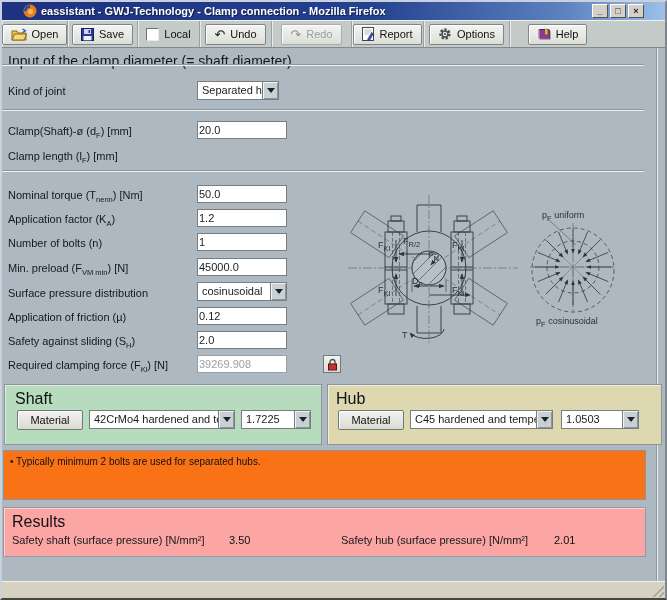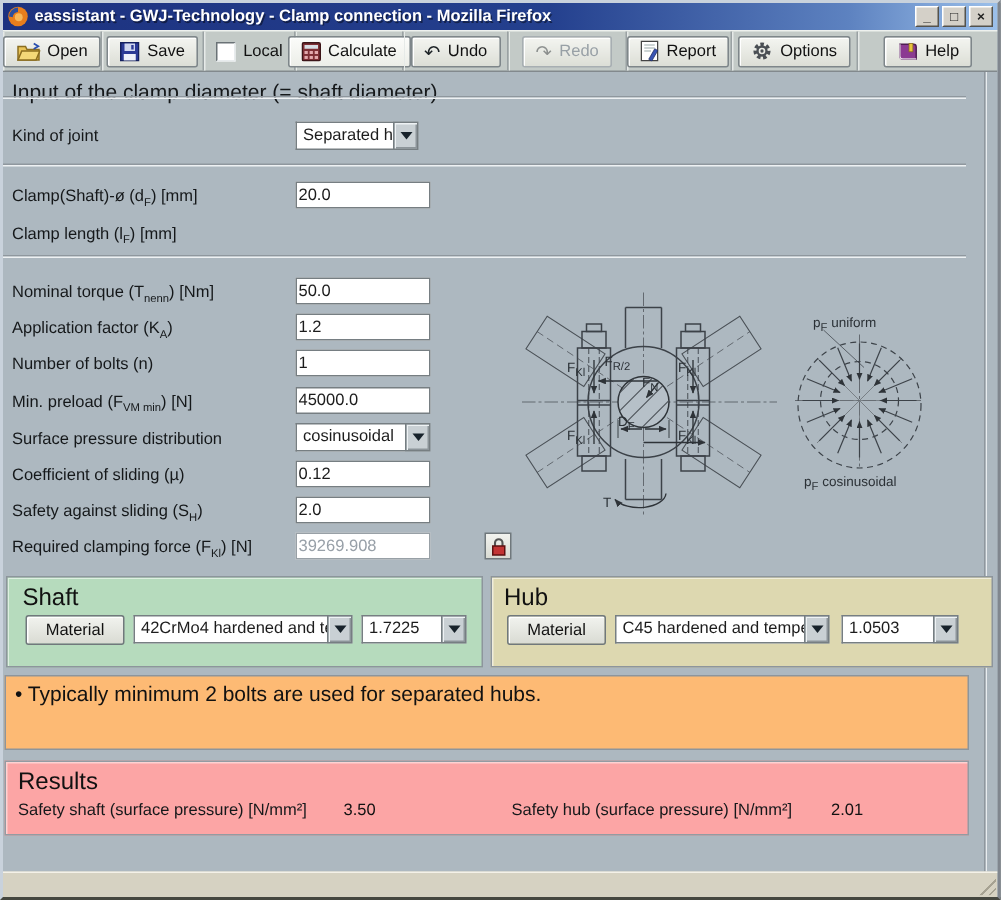--- a/index.html
+++ b/index.html
@@ -6,21 +6,21 @@
   *{box-sizing:border-box;}
   .window{
     position:relative;width:667px;height:600px;margin:0;
     border:2px solid;border-color:#c9d2dc #80868e #45473f #c9d2dc;
     background:#adb8c0;font-family:"Liberation Sans",sans-serif;overflow:hidden;
   }
   .abs{position:absolute;}
   
   .titlebar{left:0;top:0;width:663px;height:18px;
     background:linear-gradient(90deg,#1d3280 0%,#24408e 55%,#5d82c0 85%,#9cc0ea 100%);
-    display:flex;align-items:center;padding:0 2px;}
+    display:flex;align-items:center;padding:0 20px;}
   .titlebar .ficon{width:14px;height:14px;margin:0 4px 0 1px;flex:0 0 auto;}
   .wtitle{color:#fff;font-size:11px;font-weight:bold;white-space:nowrap;overflow:hidden;
     text-shadow:1px 1px 0 rgba(0,0,0,.45);flex:1;}
   .wbtns{display:flex;gap:2px;margin-right:1px;}
   .wbtn{width:16px;height:14px;background:#d4d0c8;border:1px solid;
     border-color:#ffffff #54524c #54524c #ffffff;font-size:9px;font-weight:bold;color:#222;
     display:flex;align-items:center;justify-content:center;line-height:1;padding:0;cursor:default;}
   
   .toolbar{left:0;top:18px;width:663px;height:28px;background:#c3cac7;
     border-top:1px solid #eef1ee;border-bottom:1px solid #82898d;display:flex;}
@@ -58,21 +58,21 @@
   .lockbtn{width:18px;height:18px;background:linear-gradient(#f2f3ef,#d9dbd3);
     border:1px solid #70787c;display:flex;align-items:center;justify-content:center;padding:0;}
   
   .panel{border:1px solid #8d959c;box-shadow:inset 1px 1px 0 rgba(255,255,255,.55);}
   .panel-shaft{background:#b6dbbd;}
   .panel-hub{background:#ddd8b0;}
   .ptitle{font-size:16px;font-weight:normal;color:#111;}
   .mbtn{height:20px;padding:0 10px;background:linear-gradient(#f2f3ef,#d9dbd3);
     border:1px solid #70787c;border-radius:2px;box-shadow:inset 1px 1px 0 #fff;
     font-family:"Liberation Sans",sans-serif;font-size:11px;color:#111;}
-  .notebox{background:#fdba74;border:1px solid #8d959c;font-size:14px;color:#111;
+  .notebox{background:#f97316;border:1px solid #8d959c;font-size:10px;color:#111;
     padding:4px 6px;line-height:14px;}
   .results{background:#fca5a5;border:1px solid #939ba2;box-shadow:inset 1px 1px 0 rgba(255,255,255,.5);}
   .rval{font-size:11px;color:#111;}
   
   .dlbl{font-size:9px;color:#2b3136;white-space:nowrap;line-height:10px;}
   
   .statusbar{left:0;top:579px;width:663px;height:17px;background:#d6d2c2;
     border-top:1px solid #f4f1e8;}
   .grip{position:absolute;right:1px;bottom:1px;width:14px;height:14px;
     background:repeating-linear-gradient(135deg,#a6a292 0 1px,transparent 1px 4px);
@@ -117,37 +117,20 @@
           <rect x="2.5" y="8" width="8" height="4.3" fill="#eef1fa"></rect>
         </svg>
         <span>Save</span>
       </button>
     </div>
     <div class="tcell" style="width:62px">
       <span class="checkbox"></span>
       <span class="cblabel">Local</span>
     </div>
     <div class="tcell" style="width:72px">
-      <button class="tbtn focus">
-        <svg width="13" height="13" viewBox="0 0 13 13">
-          <rect x=".5" y=".5" width="12" height="12" rx="1" fill="#7e2f35" stroke="#3c1518"></rect>
-          <rect x="2" y="2" width="9" height="2.5" fill="#d8dde4"></rect>
-          <g fill="#e3a9ad">
-            <rect x="2" y="6" width="2.2" height="2"></rect>
-              <rect x="5.4" y="6" width="2.2" height="2"></rect>
-              <rect x="8.8" y="6" width="2.2" height="2"></rect>
-            <rect x="2" y="9.3" width="2.2" height="2"></rect>
-              <rect x="5.4" y="9.3" width="2.2" height="2"></rect>
-              <rect x="8.8" y="9.3" width="2.2" height="2"></rect>
-          </g>
-        </svg>
-        <span>Calculate</span>
-      </button>
-    </div>
-    <div class="tcell" style="width:72px">
       <button class="tbtn">
         <span class="glyph">↶</span>
         <span>Undo</span>
       </button>
     </div>
     <div class="tcell" style="width:80px">
       <button class="tbtn disabled">
         <span class="glyph">↷</span>
         <span>Redo</span>
       </button>
@@ -219,21 +202,21 @@
   <input class="abs tin" style="left: 195px; top: 256px;" value="45000.0">
 
   <div class="abs lbl" style="left:6px;top:285px">Surface pressure distribution</div>
   <div class="abs combo" style="left:195px;top:280px;width:90px">
     <span class="cval">cosinusoidal</span>
     <span class="cbtn">
         <span class="tri"></span>
       </span>
   </div>
 
-  <div class="abs lbl" style="left:6px;top:309px">Coefficient of sliding (µ)</div>
+  <div class="abs lbl" style="left:6px;top:309px">Application of friction (µ)</div>
   <input class="abs tin" style="left: 195px; top: 305px;" value="0.12">
 
   <div class="abs lbl" style="left:6px;top:333px"><span>Safety against sliding (S</span><sub>H</sub><span>)</span></div>
   <input class="abs tin" style="left: 195px; top: 329px;" value="2.0">
 
   <div class="abs lbl" style="left:6px;top:357px"><span>Required clamping force (F</span><sub>Kl</sub><span>) [N]</span></div>
   <input class="abs tin dis" style="left: 195px; top: 353px;" readonly="" value="39269.908">
   <button class="abs lockbtn" style="left:321px;top:353px">
     <svg width="11" height="13" viewBox="0 0 11 13">
       <path d="M3 6 V4 a2.5 2.5 0 0 1 5 0 V6" fill="none" stroke="#555" stroke-width="1.4"></path>

